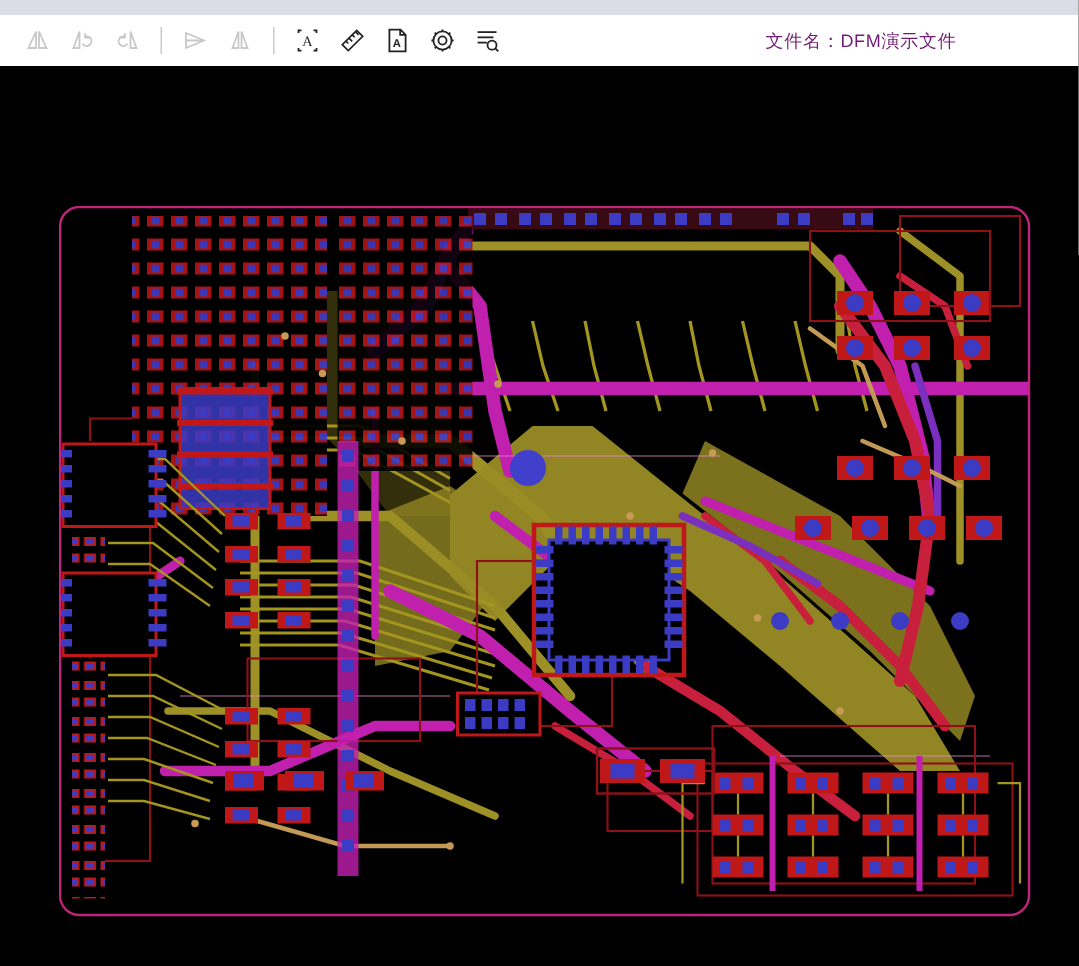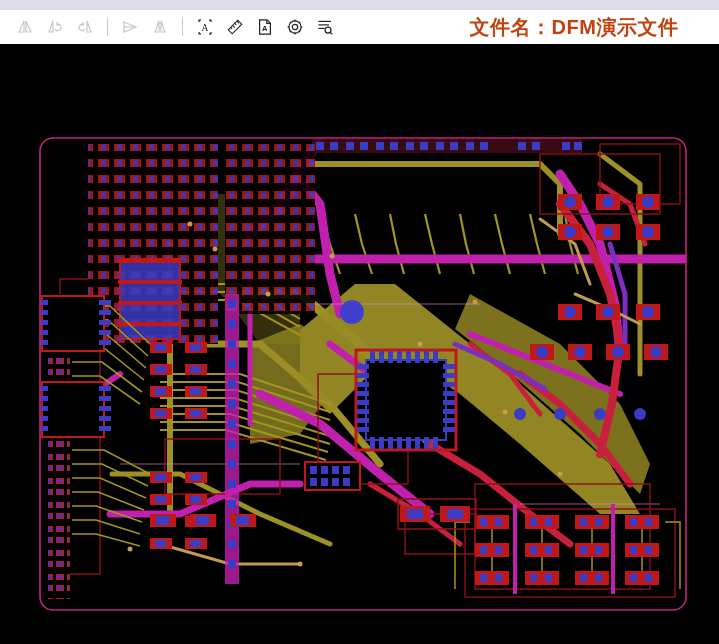--- a/index.html
+++ b/index.html
@@ -11,21 +11,21 @@
 
   
   .toolbar{position:absolute;left:0;top:10px;width:719px;height:34px;background:#ffffff;
            display:flex;align-items:center;}
   .tb-left{display:flex;align-items:center;padding-left:10px;gap:0px;}
   .tb-btn{width:30px;height:28px;display:flex;align-items:center;justify-content:center;}
   .tb-btn svg{display:block;}
   .tb-sep{width:1px;height:18px;background:#c9c9c9;margin:0 7px;}
   .tb-title{position:absolute;right:0;top:0;height:34px;width:290px;
             display:flex;align-items:center;justify-content:center;
-            font-size:20px;font-weight:bold;color:#c2410c;letter-spacing:0.5px;}
+            font-size:12px;font-weight:normal;color:#701a75;letter-spacing:0.5px;}
 
   
   .canvas{position:absolute;left:0;top:44px;width:719px;height:600px;background:#000;overflow:hidden;}
 
   
   .tabbar{position:absolute;left:228px;top:13px;height:25px;display:flex;
           border:1px solid #409eff;border-radius:3px;overflow:hidden;background:#fff;}
   .tab{height:25px;display:flex;align-items:center;justify-content:center;
        font-size:12px;color:#409eff;background:#ffffff;
        border-right:1px solid #b3d8ff;padding:0 9px;white-space:nowrap;cursor:pointer;}

